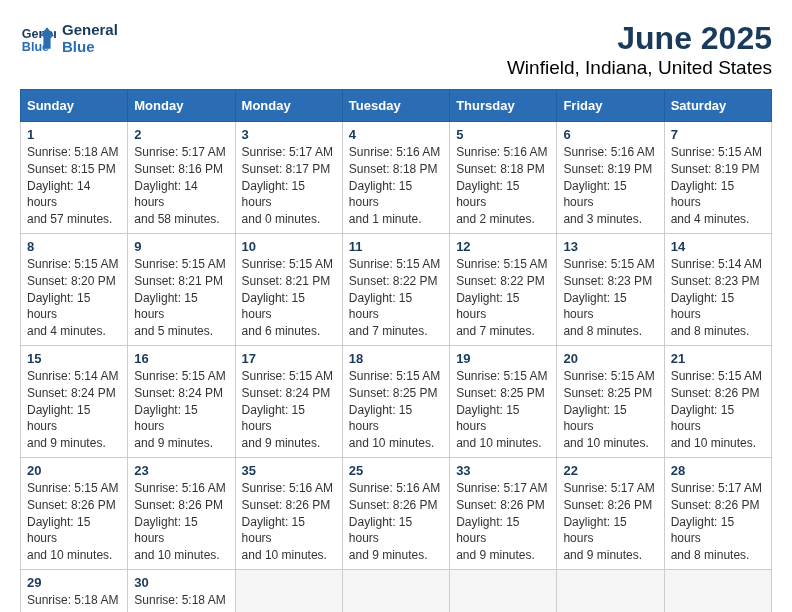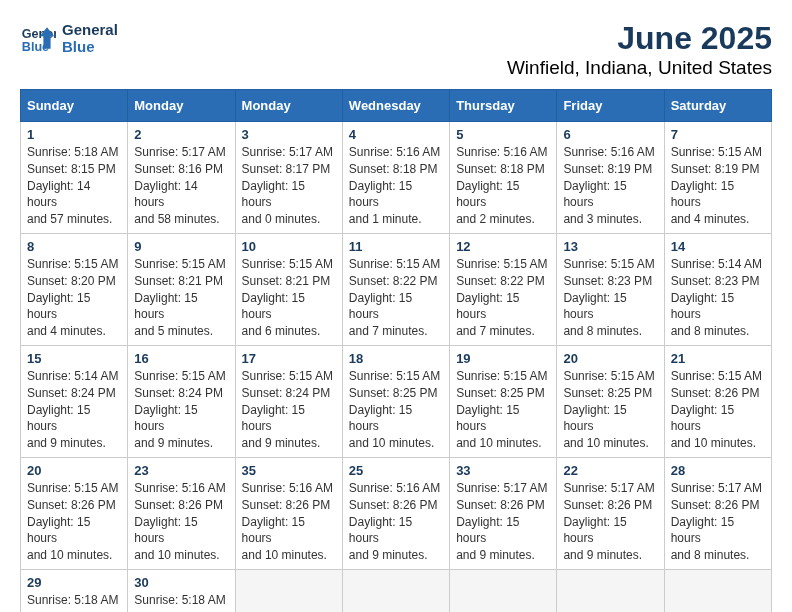--- a/index.html
+++ b/index.html
@@ -97,21 +97,21 @@
     <div class="subtitle">Winfield, Indiana, United States</div>
   </div>
 </div>
 
 <table class="calendar">
   <thead>
     <tr>
     <th>Sunday</th>
         <th>Monday</th>
         <th>Monday</th>
-        <th>Wednesday</th>
+        <th>Tuesday</th>
         <th>Thursday</th>
         <th>Friday</th>
         <th>Saturday</th>
       </tr>
   </thead>
   <tbody id="calendar-body">
   <tr>
         <td>
           <span class="day-number">1</span>
           <div class="day-info" style="white-space: pre-line;">Sunrise: 5:18 AM

